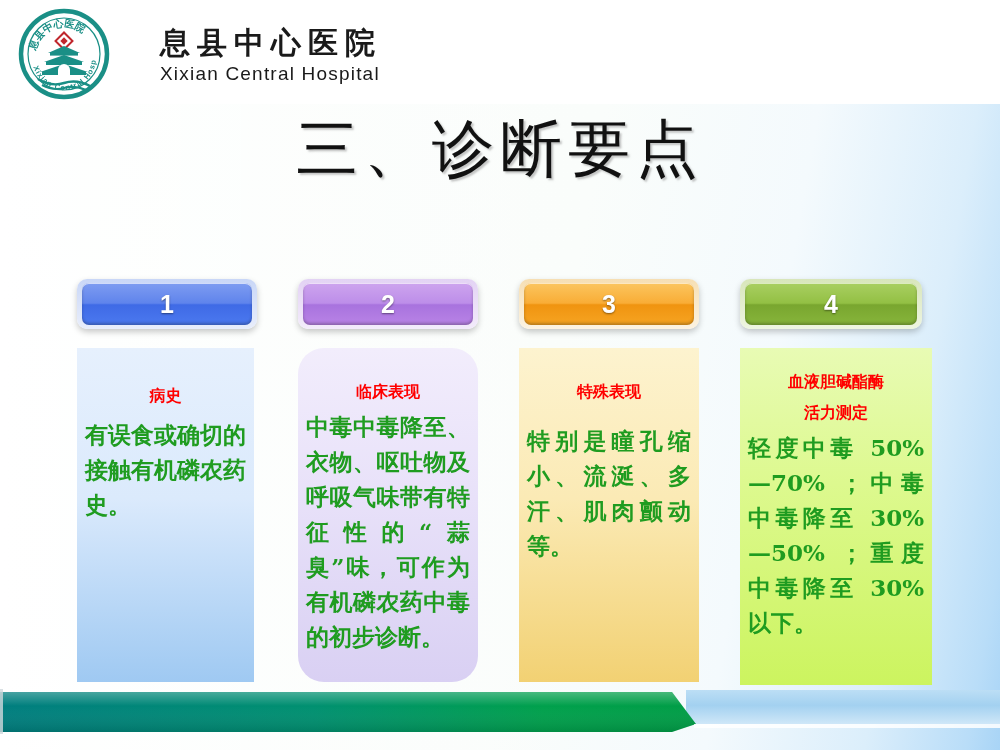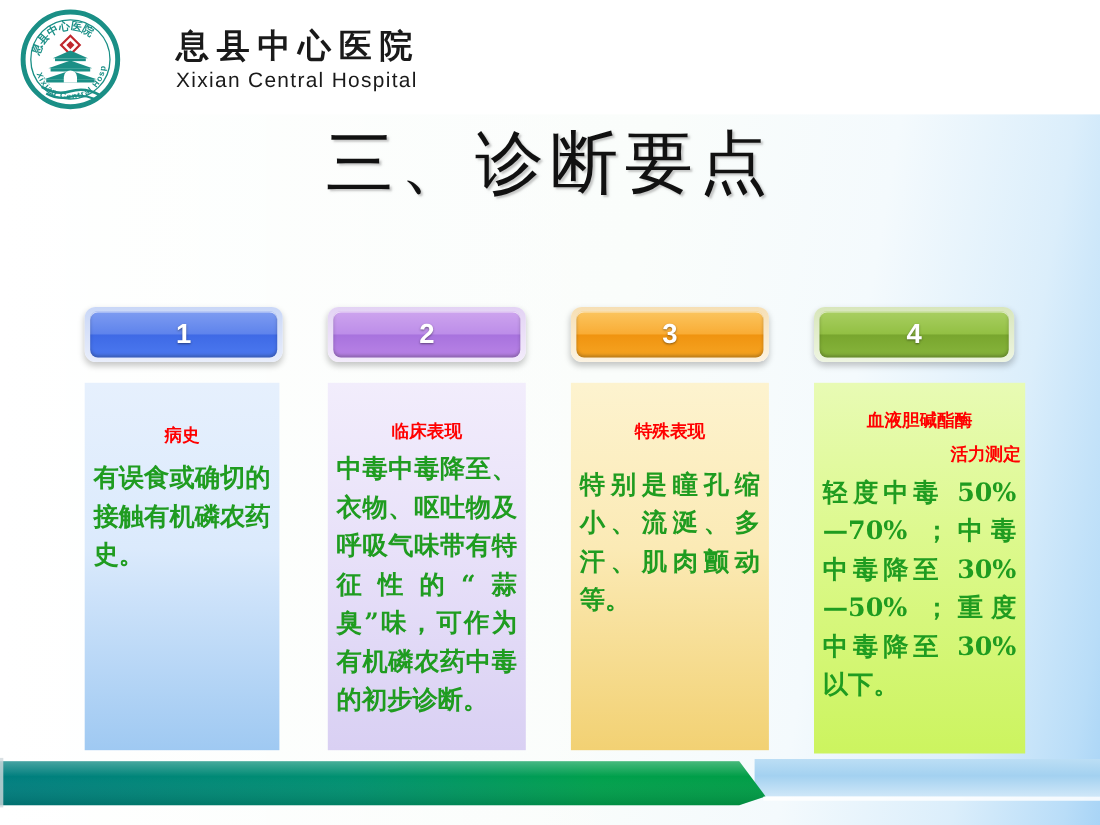--- a/index.html
+++ b/index.html
@@ -94,32 +94,32 @@
     color:#1f9c20;font-weight:700;font-size:23px;line-height:35px;
     font-family:"DejaVu Serif","Liberation Serif",serif;
     text-align:justify;text-align-last:left;
     padding:0 4px;
   }
   .panel.p1{left:77px;width:177px;height:334px;
             background:linear-gradient(180deg,#e6f0fd 0%,#dbeafc 45%,#9fc9f2 100%);}
   .panel.p1 .head{margin-top:26px;}
   .panel.p1 .body{margin-top:6px;}
   .panel.p2{left:298px;width:180px;height:334px;
-            background:linear-gradient(180deg,#f2edfc 0%,#e8e1f9 45%,#d9d0f3 100%);}
+            background:linear-gradient(180deg,#f2edfc 0%,#e8e1f9 45%,#d9d0f3 100%);border-radius:26px;}
   .panel.p2 .head{margin-top:22px;}
   .panel.p2 .body{margin-top:2px;}
   .panel.p3{left:519px;width:180px;height:334px;
             background:linear-gradient(180deg,#fdf3cf 0%,#fbeab5 45%,#f2d173 100%);}
   .panel.p3 .head{margin-top:22px;}
   .panel.p3 .body{margin-top:16px;}
   .panel.p4{left:740px;width:192px;height:337px;
             background:linear-gradient(180deg,#e8fbb4 0%,#ddf98f 40%,#ccf45f 100%);}
   .panel.p4 .head{margin-top:12px;}
   .panel.p4 .body{margin-top:2px;text-align-last:left;}
-  .panel.p4 .head .l2{display:block;text-align:right;}
+  .panel.p4 .head .l2{display:block;}
 
   
   .ribbon{position:absolute;left:0;bottom:0;width:1000px;height:75px;z-index:2;}
 </style>
 </head>
 <body>
 
 <div id="slide">
 
   <div class="header">

